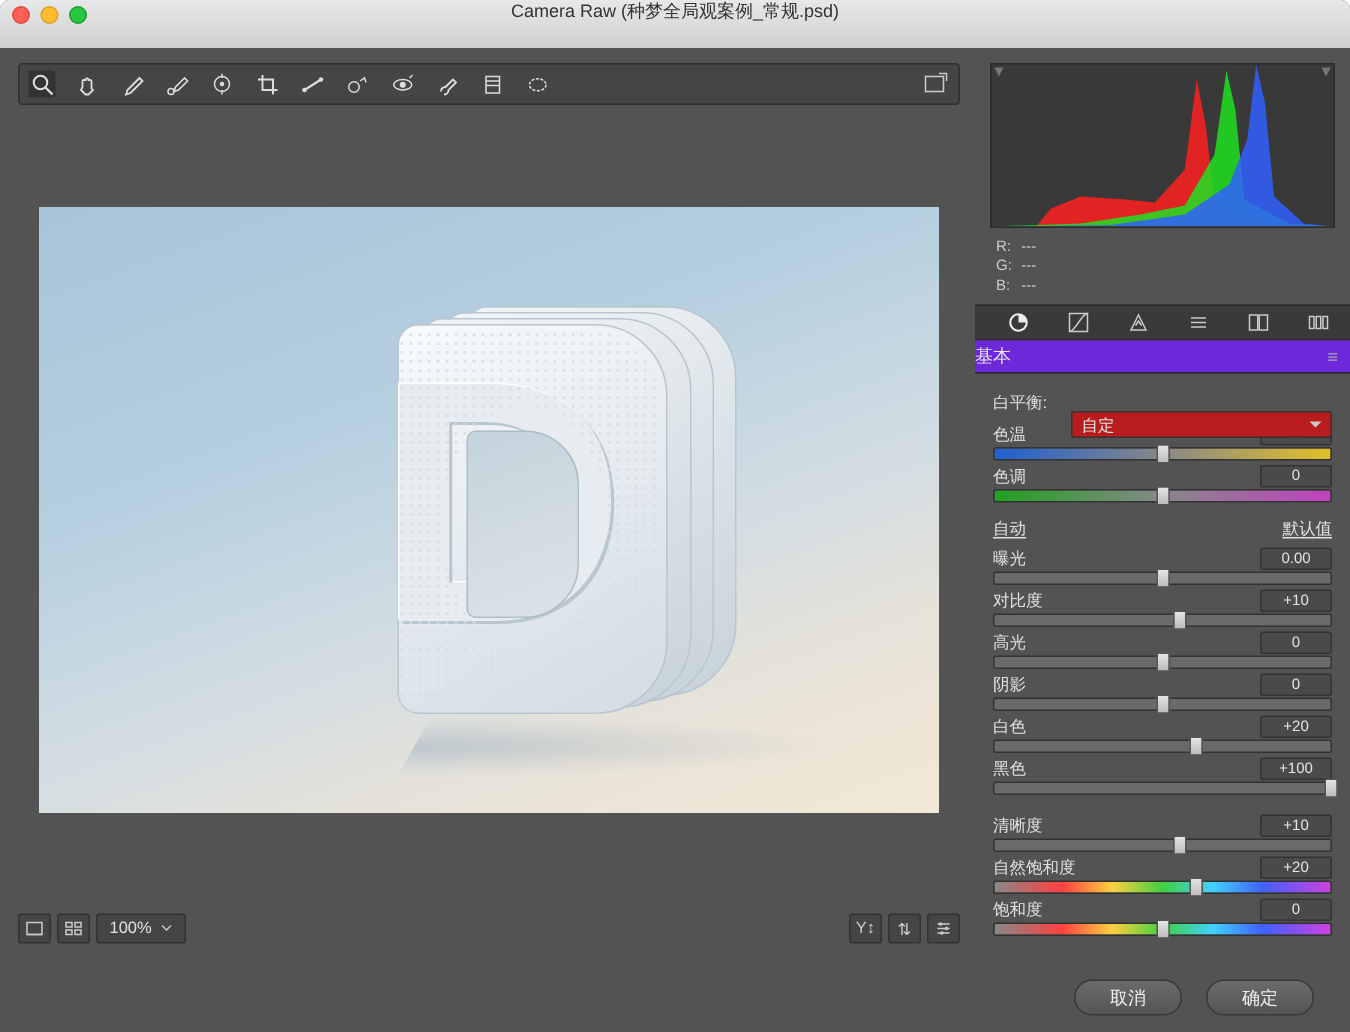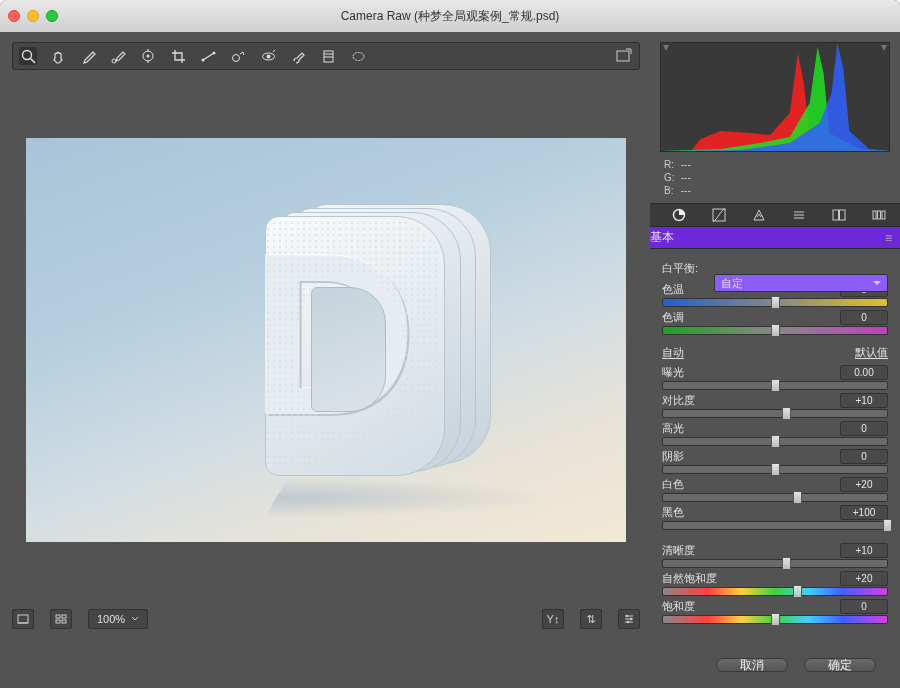--- a/index.html
+++ b/index.html
@@ -1,18 +1,18 @@
 <!DOCTYPE html>
 <html><head>
 <meta charset="utf-8">
 <style>
   * { margin:0; padding:0; box-sizing:border-box; font-family:-apple-system,"Helvetica Neue",Arial,sans-serif; }
   body { background:#fff; width:900px; height:688px; overflow:hidden; }
   .app { width:900px; height:688px; background:#535353; display:flex; flex-direction:column; border-radius:6px 6px 0 0; }
-  .titlebar { height:22px; background:linear-gradient(#e8e8e8,#cfcfcf); display:flex; align-items:center; padding:16px 8px; border-radius:6px 6px 0 0; position:relative; }
+  .titlebar { height:22px; background:linear-gradient(#e8e8e8,#cfcfcf); display:flex; align-items:flex-end; padding:16px 8px; border-radius:6px 6px 0 0; position:relative; }
   .traffic { display:flex; gap:7px; }
   .dot { width:12px; height:12px; border-radius:50%; }
   .red { background:#ff5f57; border:1px solid #e1473f; }
   .yellow { background:#febc2e; border:1px solid #dba021; }
   .green { background:#28c840; border:1px solid #1a9d2f; }
   .title { position:absolute; left:0; right:0; text-align:center; font-size:12px; color:#333; }
   .content { flex:1; display:flex; }
   .main { flex:1; display:flex; flex-direction:column; padding:10px 10px 10px 12px; }
   .toolbar { height:28px; background:#454545; border:1px solid #2f2f2f; border-radius:3px; display:flex; align-items:center; padding:0 6px; gap:12px; justify-content:space-between; }
   .tool-group { display:flex; gap:12px; align-items:center; }
@@ -25,51 +25,51 @@
   .lface.f4 { left:60px; top:-8px; } .lface.f3 { left:45px; top:-4px; } .lface.f2 { left:30px; top:0; }
   .lface.f1 { left:14px; top:4px; background:linear-gradient(150deg,#f8fafc,#d2dce3); }
   .letter-d { position:absolute; left:0; top:8px; font:bold 230px/1 "Arial Black",Arial; color:#e6ecef; text-shadow:2px 2px 0 #b8c6cf,-1px -1px 0 #fff; }
   .dot-overlay { position:absolute; left:14px; top:8px; width:175px; height:255px;
     background-image:radial-gradient(circle,#d6dee4 1.3px,transparent 1.3px);
     background-size:6px 6px; opacity:.7; border-radius:12px 46px 46px 12px;
     -webkit-mask:radial-gradient(ellipse 70px 100px at 85px 130px,transparent 55px,#000 56px); }
   .d-hole { position:absolute; left:60px; top:75px; width:75px; height:125px; background:linear-gradient(160deg,#c4d3dc,#dce3e8); border-radius:6px 36px 36px 6px; border:1px solid #aebcC6; }
   .shadow { position:absolute; left:250px; top:340px; width:280px; height:40px; background:radial-gradient(ellipse at left,#9db0bf 0%,transparent 70%); opacity:.5; transform:skewX(-30deg); }
   .bottombar { height:26px; display:flex; align-items:center; justify-content:space-between; margin-top:15px; }
-  .zoom-group, .tog-group { display:flex; gap:16px; align-items:center; }
+  .zoom-group, .tog-group { display:flex; gap:4px; align-items:center; }
   .tog { width:22px; height:20px; background:#454545; border:1px solid #333; border-radius:2px; display:flex; align-items:center; justify-content:center; color:#ccc; font-size:11px; cursor:pointer; }
   .zoom-chip { height:20px; padding:0 8px; background:#454545; border:1px solid #333; border-radius:2px; display:flex; align-items:center; color:#e0e0e0; font-size:11px; gap:6px; }
 
   .side { width:250px; background:#535353; display:flex; flex-direction:column; padding-top:10px; }
   .histo { height:110px; background:#393939; margin:0 10px 6px 10px; border:1px solid #2b2b2b; position:relative; overflow:hidden; }
   .rgb-read { font-size:10px; color:#ccc; padding:0 14px; line-height:13px; }
   .rgb-read span { display:inline-block; width:14px; }
   .tab-strip { height:24px; background:#3a3a3a; border-top:1px solid #2a2a2a; border-bottom:1px solid #2a2a2a; margin-top:6px; display:flex; align-items:center; padding:0 6px; gap:10px; }
   .tab-strip .ti { width:18px; height:18px; display:flex; align-items:center; justify-content:center; color:#ccc; cursor:pointer;margin-left:16px; }
   .tab-strip .ti.sel { color:#fff; }
   .panel-title { height:22px; background:#6d28d9; border-bottom:1px solid #2a2a2a; display:flex; align-items:center; justify-content:flex-start; color:#e5e5e5; font-size:12px; position:relative; }
   .panel-title .menu-i { position:absolute; right:8px; color:#aaa; font-size:12px; cursor:pointer; }
   .panel-body { flex:1; padding:8px 12px 0 12px; overflow:hidden; }
   .row { display:flex; align-items:center; height:22px; font-size:11px; color:#e0e0e0; }
   .row label { width:52px; }
-  .sel-box { flex:1; height:18px; background:#8b5cf6; border:1px solid #333; border-radius:2px; display:flex; align-items:center; padding:0 6px; color:#e0e0e0; font-size:11px; position:relative;margin-top:30px; }
+  .sel-box { flex:1; height:18px; background:#b91c1c; border:1px solid #333; border-radius:2px; display:flex; align-items:center; padding:0 6px; color:#e0e0e0; font-size:11px; position:relative;margin-top:30px; }
   .sel-box::after { content:""; position:absolute; right:6px; top:6px; border:4px solid transparent; border-top-color:#ccc; }
   .slider-row { margin-top:2px; }
   .sr-head { display:flex; justify-content:space-between; font-size:11px; color:#e0e0e0; height:16px; align-items:center; }
   .sr-val { width:48px; height:15px; background:#4a4a4a; border:1px solid #333; text-align:center; font-size:10px; color:#e5e5e5; line-height:13px; border-radius:2px; }
   .sr-track { height:9px; position:relative; margin-top:1px; border-radius:2px; }
   .sr-track.plain { background:#6a6a6a; border:1px solid #333; }
   .sr-track.temp { background:linear-gradient(90deg,#2060d0,#888 50%,#e0c028); border:1px solid #333; }
   .sr-track.tint { background:linear-gradient(90deg,#20a020,#888 50%,#c040c0); border:1px solid #333; }
   .sr-track.sat { background:linear-gradient(90deg,#888,#ff4040 20%,#ffd040 35%,#40d040 50%,#40d0ff 65%,#4060ff 80%,#d040e0); border:1px solid #333; }
   .sr-handle { position:absolute; top:-3px; width:9px; height:13px; background:linear-gradient(#e4e4e4,#bcbcbc); border:1px solid #555; border-radius:1px; cursor:pointer; margin-left:-4px; }
   .auto-default { display:flex; justify-content:space-between; gap:18px; font-size:11px; color:#e0e0e0; margin:10px 0 4px; }
   .auto-default span { cursor:pointer; text-decoration:underline; text-underline-offset:2px; }
   .footer { height:46px; display:flex; align-items:center; justify-content:flex-end; gap:16px; padding:0 24px; }
-  .btn { width:72px; height:14px; border-radius:12px; background:linear-gradient(#6a6a6a,#555); border:1px solid #3a3a3a; color:#eee; font-size:12px; display:flex; align-items:center; justify-content:center; cursor:pointer; }
+  .btn { width:72px; height:24px; border-radius:12px; background:linear-gradient(#6a6a6a,#555); border:1px solid #3a3a3a; color:#eee; font-size:12px; display:flex; align-items:center; justify-content:center; cursor:pointer; }
   .gap { height:10px; }
   svg { display:block; }
 </style>
 </head>
 <body>
 
 <div class="app">
 
   <div class="titlebar">
     <div class="traffic">

